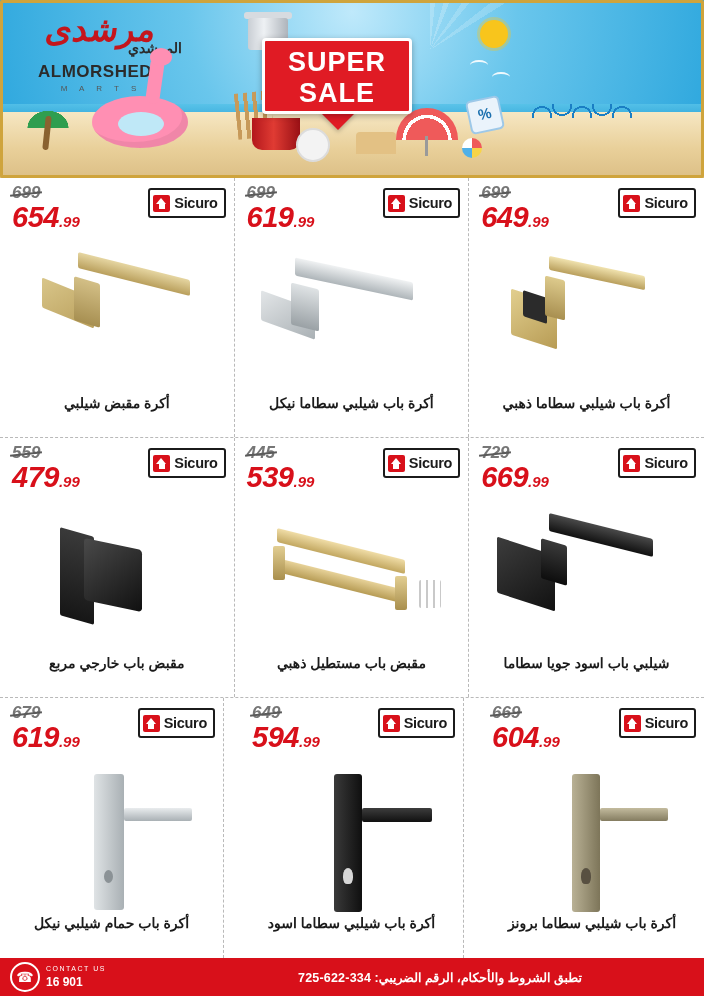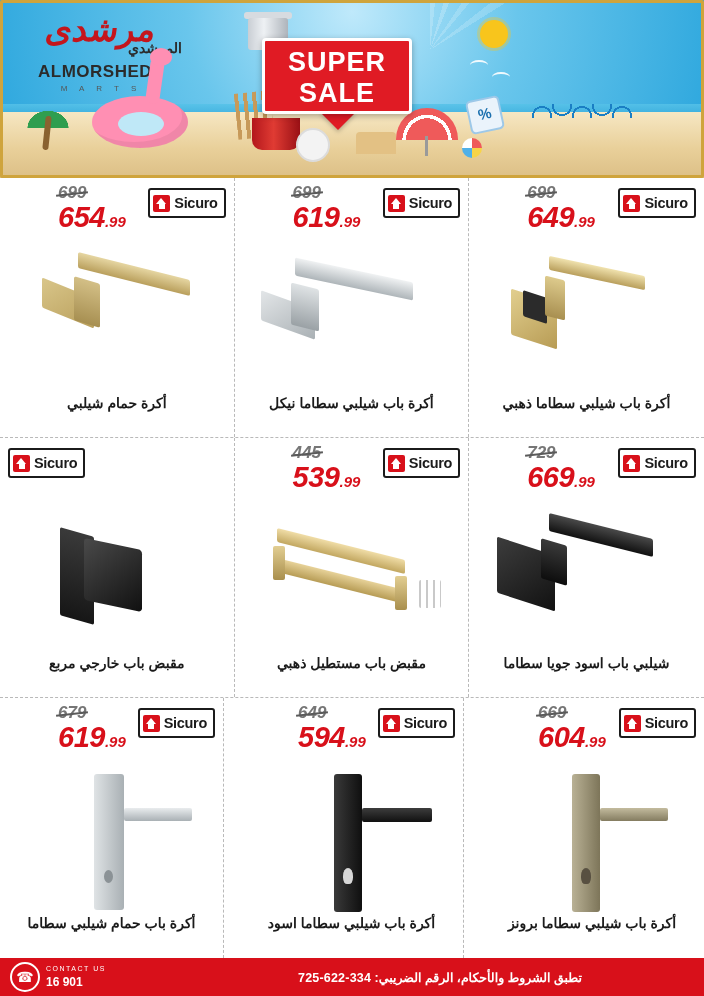--- a/index.html
+++ b/index.html
@@ -281,21 +281,21 @@
     padding: 6px 8px 0 8px;
   }
   .cell:last-child { border-right: none; }
 
   .price-head {
     display: flex;
     align-items: flex-start;
     justify-content: space-between;
     height: 58px;
   }
-  .price-col { padding-left: 4px; margin-left: 46px; }
+  .price-col { padding-left: 4px; }
   .old-price {
     color: #767676;
     font-size: 17px;
     font-weight: bold;
     font-style: italic;
     position: relative;
     display: inline-block;
     line-height: 18px;
   }
   .old-price::after {
@@ -485,21 +485,21 @@
         <div class="brand">
           <span class="brand-mark"></span>
           <span class="brand-text">Sicuro</span>
         </div>
       </div>
       <div class="product-img">
         <div class="h-rose" style="left:34px;top:44px;width:52px;height:30px;transform:skewY(22deg);background:linear-gradient(135deg,#d9c68a,#b99f5c);"></div>
         <div class="h-lever" style="left:70px;top:22px;width:112px;height:16px;transform:skewY(14deg);background:linear-gradient(180deg,#e6d6a2,#b99f5c);"></div>
         <div class="h-lever" style="left:66px;top:36px;width:26px;height:44px;transform:skewY(16deg);background:linear-gradient(180deg,#d3bf86,#a78f51);"></div>
       </div>
-      <div class="caption">أكرة حمام شيلبي</div>
+      <div class="caption">أكرة مقبض شيلبي</div>
     </div>
 
     <div class="cell">
       <div class="price-head">
         <div class="price-col">
           <div class="old-price">699</div>
           <div class="new-price"><span>619</span><span class="dec">.99</span></div>
         </div>
         <div class="brand">
           <span class="brand-mark"></span>
@@ -532,20 +532,24 @@
         <div class="h-lever" style="left:68px;top:34px;width:20px;height:40px;transform:skewY(14deg);background:linear-gradient(180deg,#ddca8c,#a88f50);"></div>
       </div>
       <div class="caption">أكرة باب شيلبي سطاما ذهبي</div>
     </div>
   </div>
 
   <div class="row">
 
     <div class="cell">
       <div class="price-head">
+        <div class="price-col">
+          <div class="old-price">559</div>
+          <div class="new-price"><span>479</span><span class="dec">.99</span></div>
+        </div>
         <div class="brand">
           <span class="brand-mark"></span>
           <span class="brand-text">Sicuro</span>
         </div>
       </div>
       <div class="product-img">
         <div class="h-rose" style="left:52px;top:28px;width:34px;height:88px;transform:skewY(16deg);background:linear-gradient(180deg,#3a3a3a,#161616);"></div>
         <div class="h-rose" style="left:76px;top:40px;width:58px;height:62px;transform:skewY(12deg);background:linear-gradient(135deg,#4a4a4a,#101010);border-radius:4px;"></div>
       </div>
       <div class="caption">مقبض باب خارجي مربع</div>
@@ -603,21 +607,21 @@
         <div class="brand">
           <span class="brand-mark"></span>
           <span class="brand-text">Sicuro</span>
         </div>
       </div>
       <div class="product-img">
         <div class="h-rose" style="left:86px;top:10px;width:30px;height:136px;background:linear-gradient(90deg,#dfe3e5,#a9b0b4);border-radius:3px;"></div>
         <div class="h-lever" style="left:116px;top:44px;width:68px;height:13px;background:linear-gradient(180deg,#e9ecee,#a9b0b4);"></div>
         <div class="h-rose" style="left:96px;top:106px;width:9px;height:13px;background:#8b9296;border-radius:50%;"></div>
       </div>
-      <div class="caption">أكرة باب حمام شيلبي سطاما</div>
+      <div class="caption">أكرة باب حمام شيلبي نيكل</div>
     </div>
 
     <div class="cell">
       <div class="price-head">
         <div class="price-col">
           <div class="old-price">649</div>
           <div class="new-price"><span>594</span><span class="dec">.99</span></div>
         </div>
         <div class="brand">
           <span class="brand-mark"></span>

